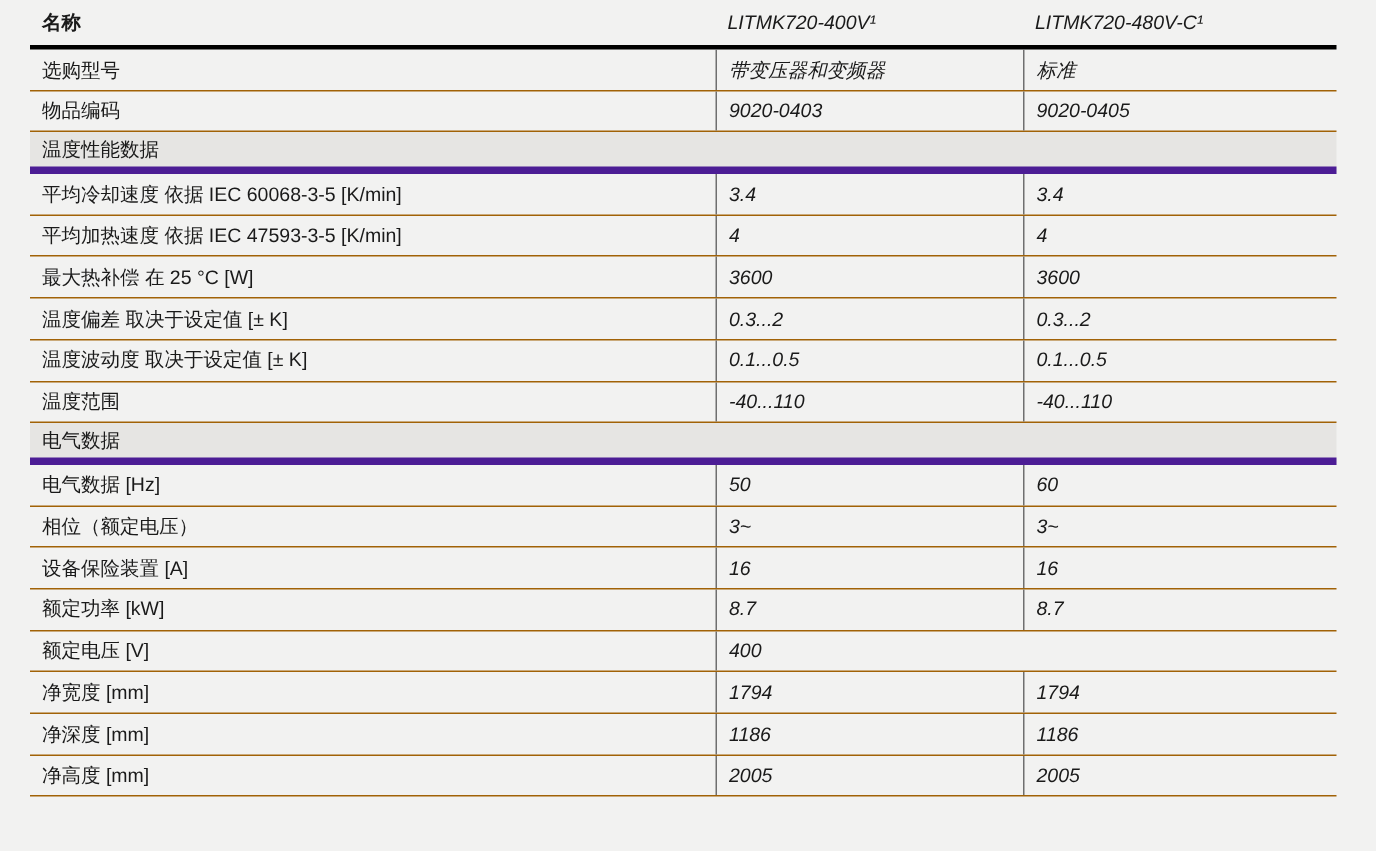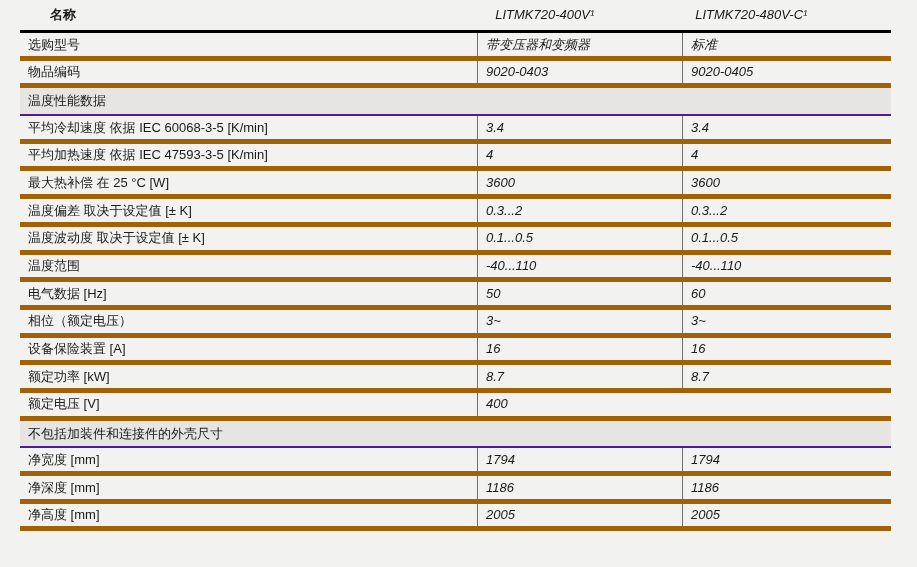--- a/index.html
+++ b/index.html
@@ -32,29 +32,28 @@
   .header-row {
     height: 33px;
     border-bottom: 3px solid #000000;
   }
   .header-row .cell {
     font-weight: 400;
     font-size: 13px;
   }
   .header-row .label-cell {
     font-weight: 700;
-    margin-left: 22px;
   }
   .data-row {
     height: 27.7px;
-    border-bottom: 5px solid #a16207;
+    border-bottom: 1px solid #a16207;
   }
   .section-row {
     height: 27.7px;
-    border-bottom: 2px solid #4c1d95;
+    border-bottom: 5px solid #4c1d95;
     background: #e6e5e3;
   }
   .cell {
     display: flex;
     align-items: center;
     box-sizing: border-box;
     padding: 0 8px;
     font-size: 13px;
     line-height: 1.2;
     white-space: nowrap;
@@ -125,20 +124,23 @@
         <div class="row data-row">
     <div class="cell label-cell">温度波动度 取决于设定值 [± K]</div>
     <div class="cell value-cell">0.1...0.5</div>
     <div class="cell value-cell">0.1...0.5</div>
   </div>
         <div class="row data-row">
     <div class="cell label-cell">温度范围</div>
     <div class="cell value-cell">-40...110</div>
     <div class="cell value-cell">-40...110</div>
   </div>
+        <div class="row section-row">
+    <div class="cell section-cell">电气数据</div>
+  </div>
         <div class="row data-row">
     <div class="cell label-cell">电气数据 [Hz]</div>
     <div class="cell value-cell">50</div>
     <div class="cell value-cell">60</div>
   </div>
         <div class="row data-row">
     <div class="cell label-cell">相位（额定电压）</div>
     <div class="cell value-cell">3~</div>
     <div class="cell value-cell">3~</div>
   </div>
@@ -149,23 +151,20 @@
   </div>
         <div class="row data-row">
     <div class="cell label-cell">额定功率 [kW]</div>
     <div class="cell value-cell">8.7</div>
     <div class="cell value-cell">8.7</div>
   </div>
         <div class="row data-row">
     <div class="cell label-cell">额定电压 [V]</div>
     <div class="cell value-cell">400</div>
   </div>
-        <div class="row section-row">
-    <div class="cell section-cell">不包括加装件和连接件的外壳尺寸</div>
-  </div>
         <div class="row data-row">
     <div class="cell label-cell">净宽度 [mm]</div>
     <div class="cell value-cell">1794</div>
     <div class="cell value-cell">1794</div>
   </div>
         <div class="row data-row">
     <div class="cell label-cell">净深度 [mm]</div>
     <div class="cell value-cell">1186</div>
     <div class="cell value-cell">1186</div>
   </div>

